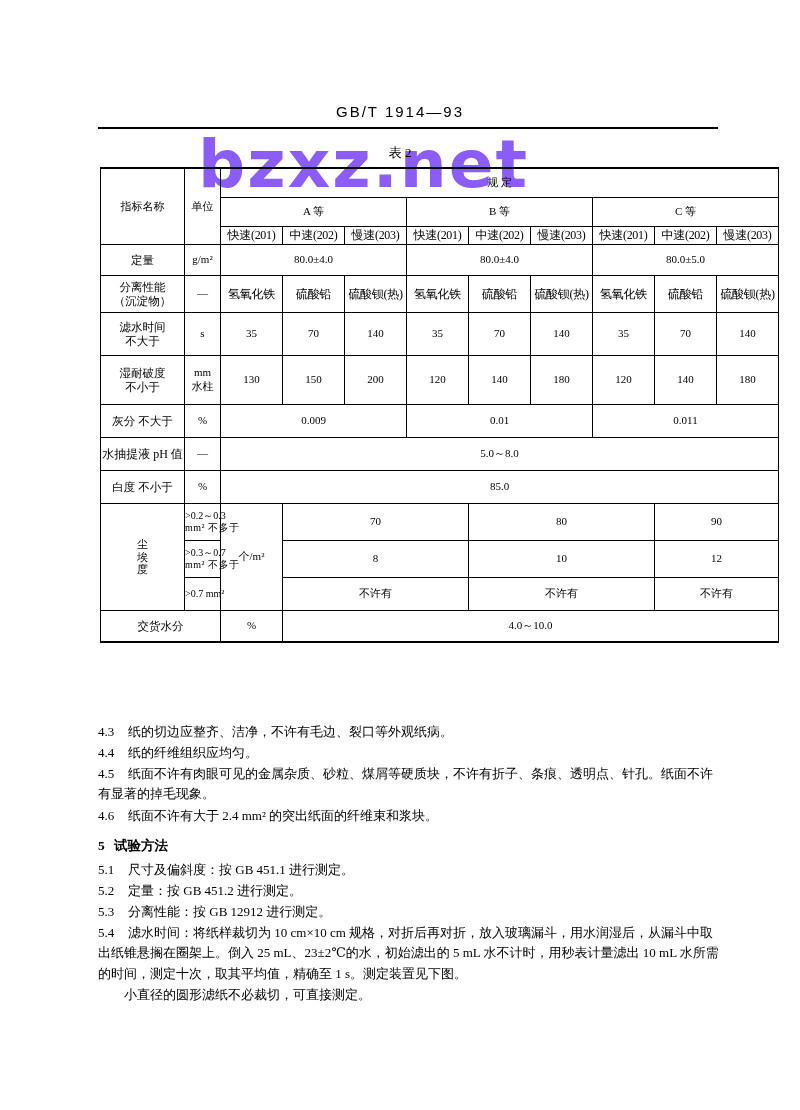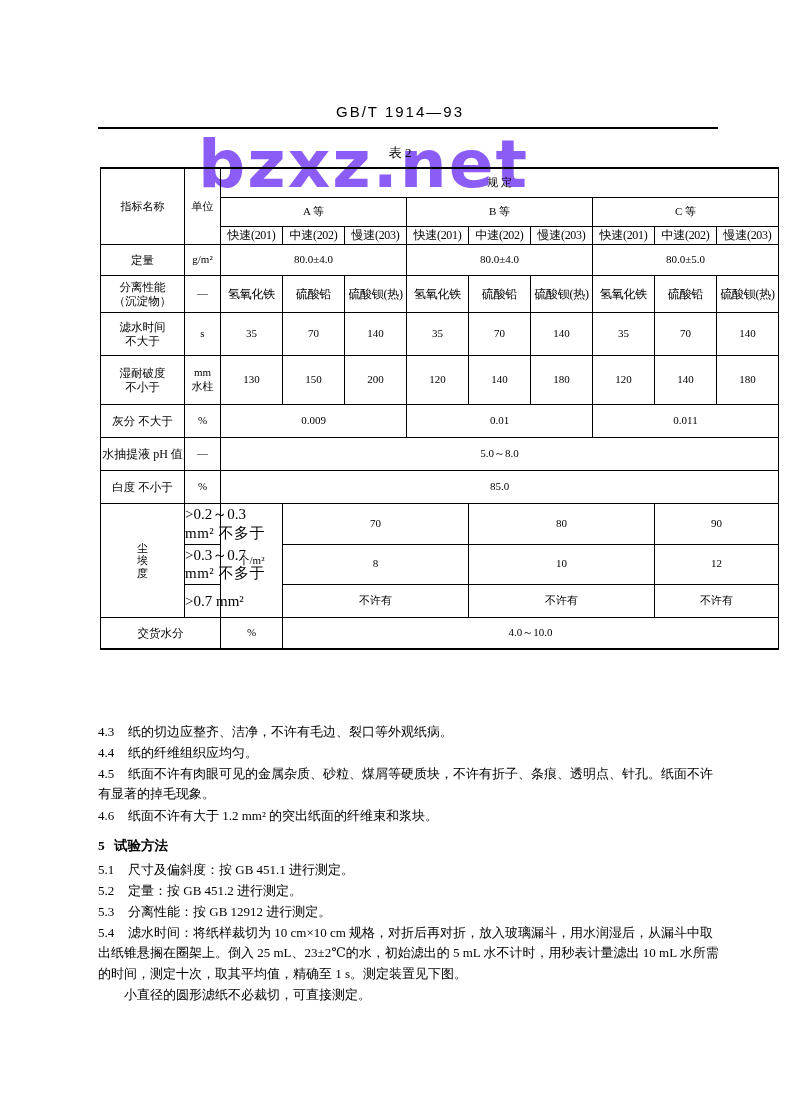--- a/index.html
+++ b/index.html
@@ -107,21 +107,21 @@
     padding: 0;
   }
   .vert span {
     display: block;
     line-height: 1.15;
   }
 
   .dustlabel {
     text-align: left;
     padding-left: 4px;
-    font-size: 15px;
+    font-size: 10px;
     line-height: 1.3;
     white-space: nowrap;
   }
   .dustlabel .l2 { letter-spacing: 0.5px; }
 
   
   .body {
     position: absolute;
     left: 98px;
     width: 622px;
@@ -329,21 +329,21 @@
       <p class="para">
         <span class="no">4.3</span><span>纸的切边应整齐、洁净，不许有毛边、裂口等外观纸病。</span>
       </p>
       <p class="para">
         <span class="no">4.4</span><span>纸的纤维组织应均匀。</span>
       </p>
       <p class="para">
         <span class="no">4.5</span><span>纸面不许有肉眼可见的金属杂质、砂粒、煤屑等硬质块，不许有折子、条痕、透明点、针孔。纸面不许有显著的掉毛现象。</span>
       </p>
       <p class="para">
-        <span class="no">4.6</span><span>纸面不许有大于 1.2 mm² 的突出纸面的纤维束和浆块。</span>
+        <span class="no">4.6</span><span>纸面不许有大于 2.4 mm² 的突出纸面的纤维束和浆块。</span>
       </p>
     </div>
 
     <div class="body" style="top:836px">
       <p class="sec-head">
         <span class="no">5</span><span>试验方法</span>
       </p>
       <p class="para">
         <span class="no">5.1</span><span>尺寸及偏斜度：按 GB 451.1 进行测定。</span>
       </p>

